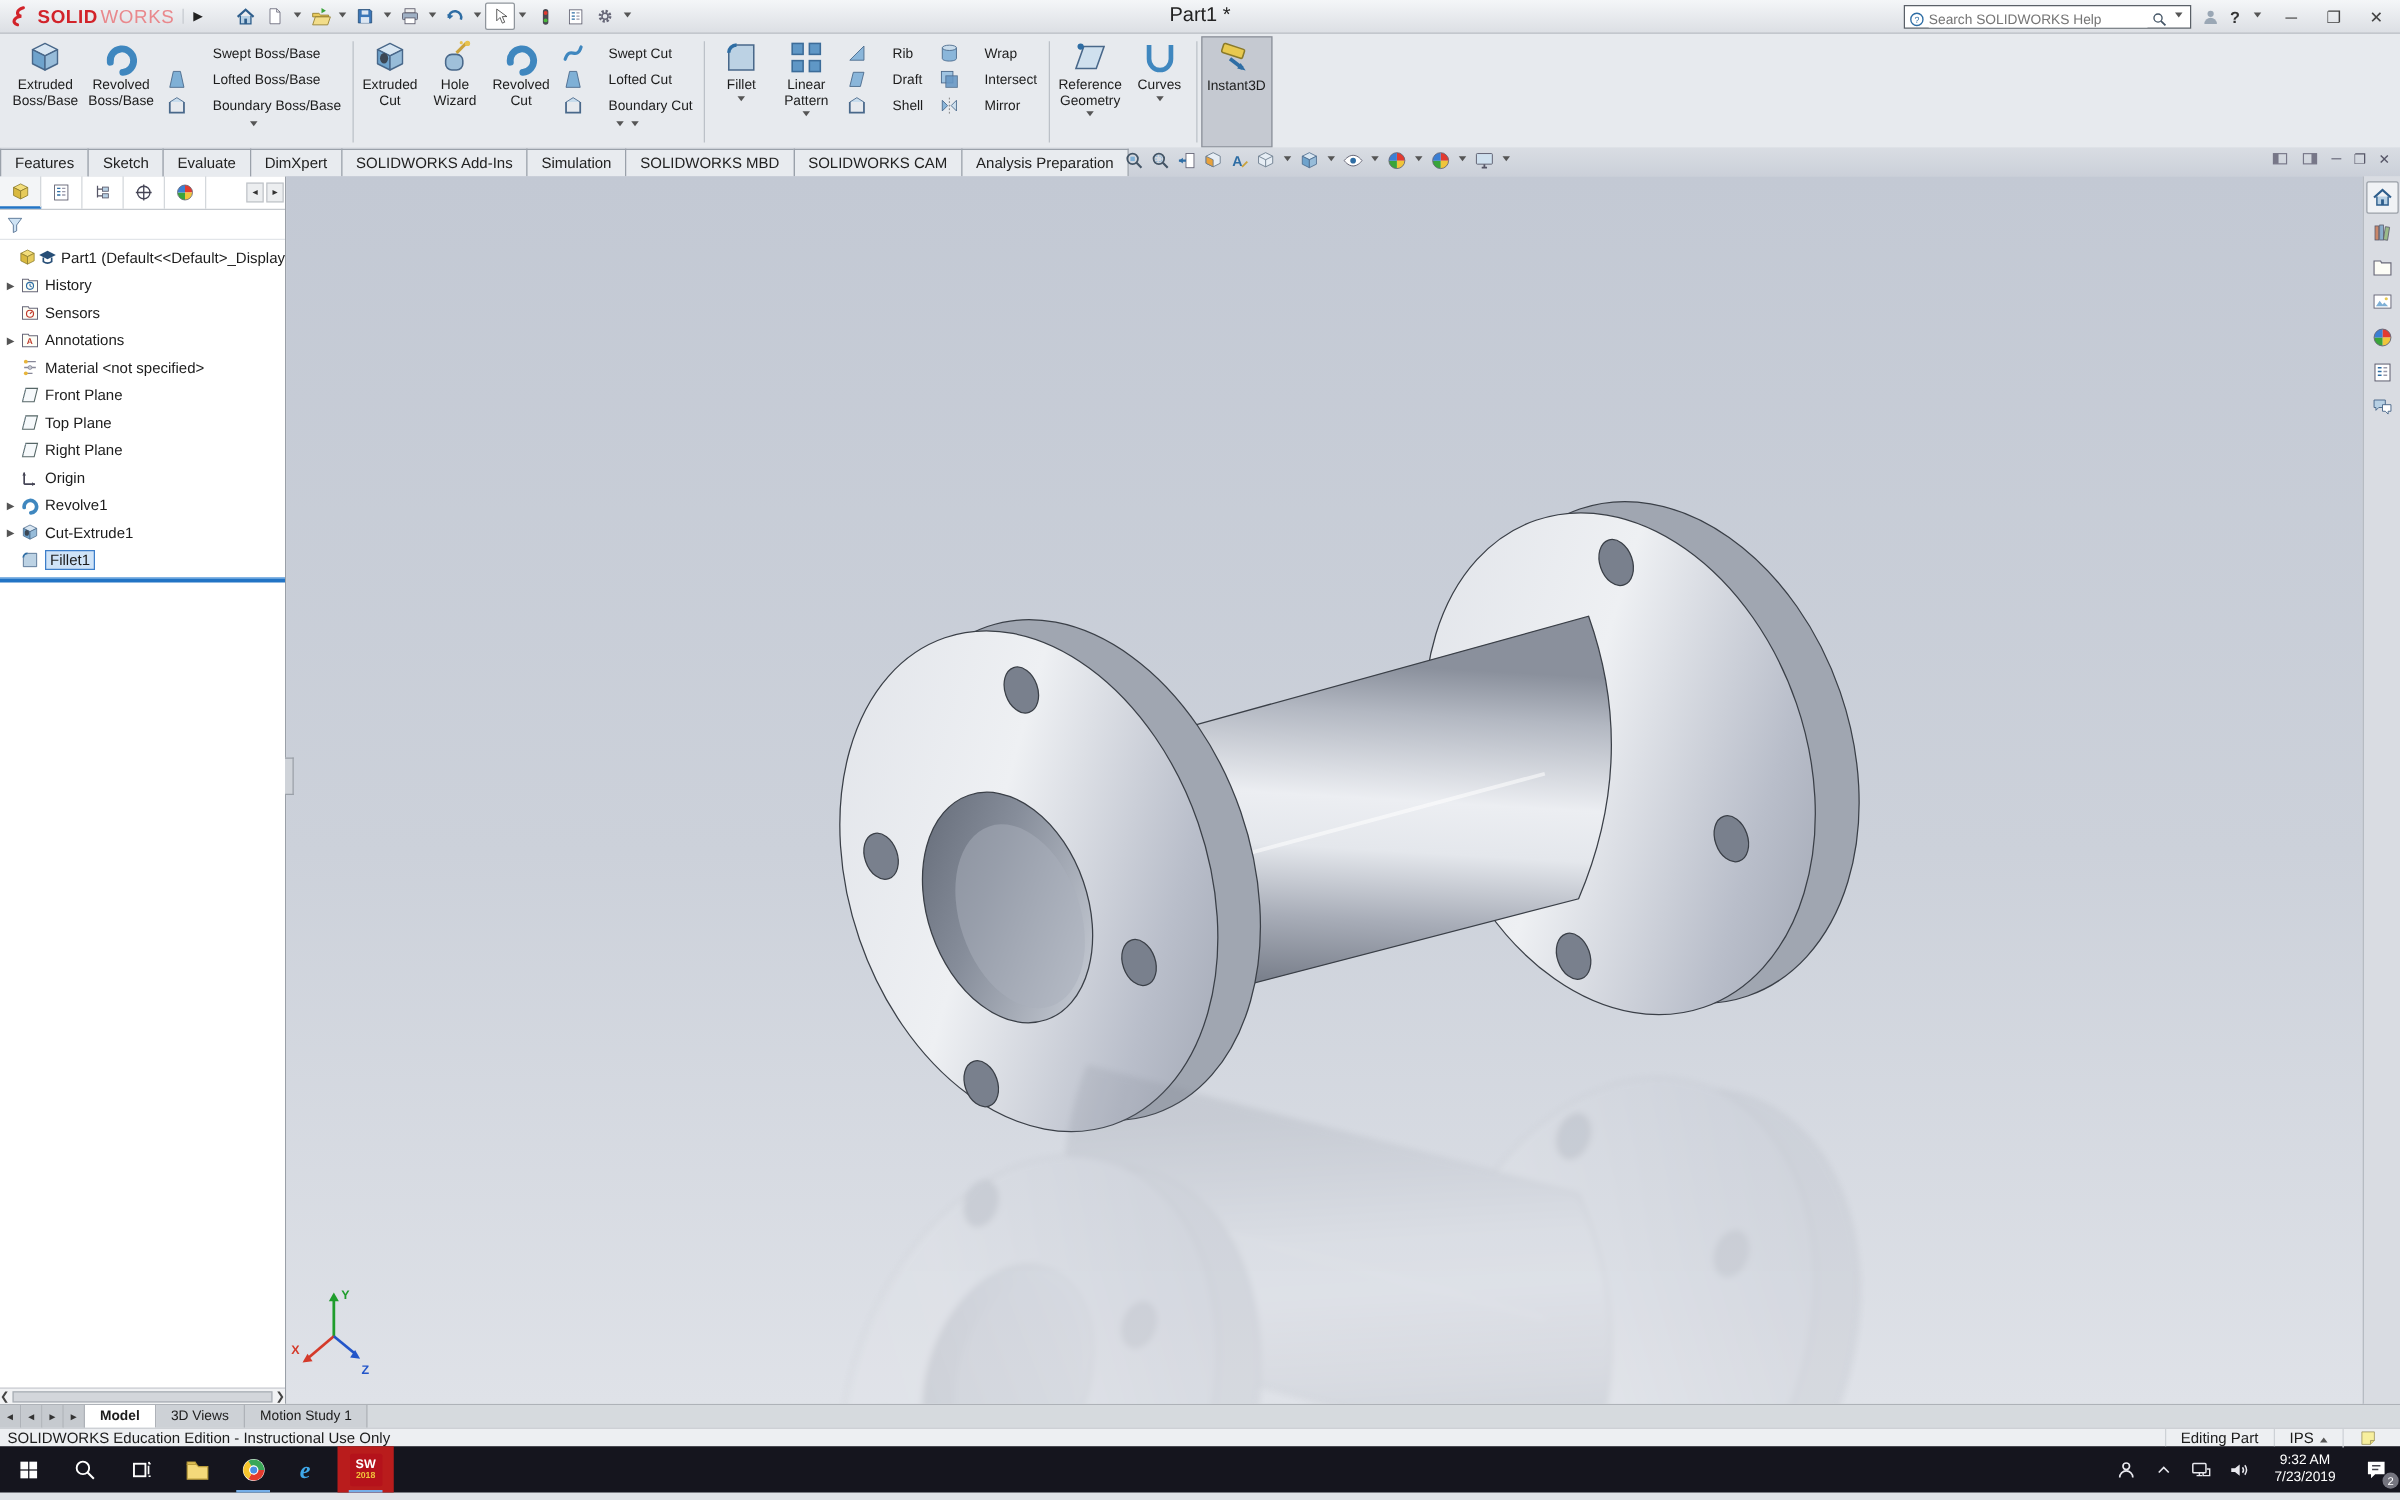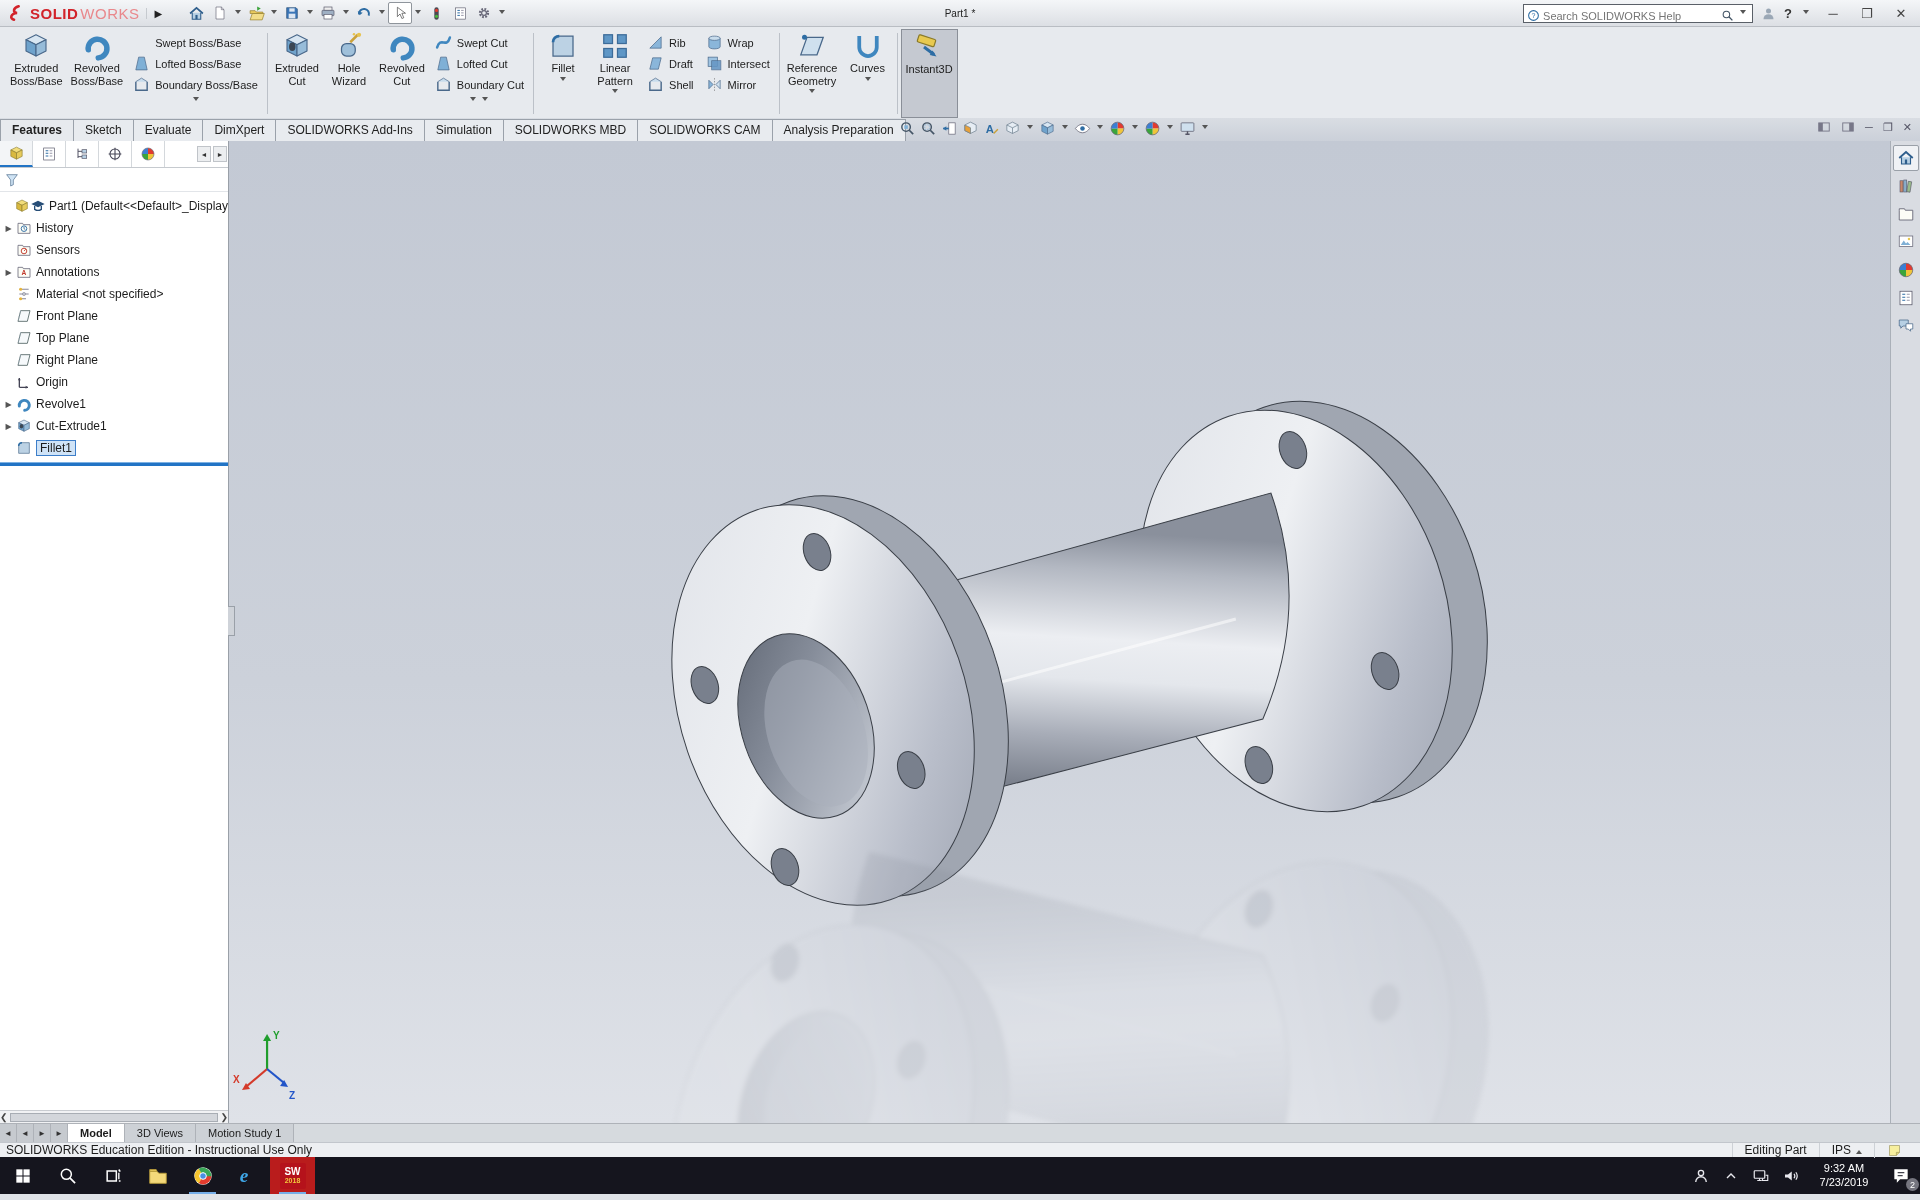--- a/index.html
+++ b/index.html
@@ -8,40 +8,40 @@
 svg.ic{display:block}
 .car{width:0;height:0;border:3px solid transparent;border-top:4px solid #555;margin:0 3px;align-self:center}
 
 .titlebar{height:27px;background:linear-gradient(#f4f6f8,#dcdfe4);border-bottom:1px solid #b9bdc3;display:flex;align-items:center;position:relative;padding:0 6px}
 .logo{display:flex;align-items:center;gap:2px;padding-right:6px}
 .logo b{color:#d2232a;font-size:15px;letter-spacing:.5px}
 .logo i{color:#e9888c;font-style:normal;font-size:15px;letter-spacing:.5px}
 .flyout{font-size:10px;color:#222;padding:0 8px;border-left:1px solid #c6cacf;margin-right:14px}
 .qbtn{width:24px;height:22px;display:flex;align-items:center;justify-content:center;border-radius:2px}
 .qbtn.pressed{background:#fff;border:1px solid #8f959c}
-.wintitle{position:absolute;left:0;right:0;text-align:center;font-size:10px;color:#222;pointer-events:none}
+.wintitle{position:absolute;left:0;right:0;text-align:center;font-size:16px;color:#222;pointer-events:none}
 .tbright{margin-left:auto;display:flex;align-items:center;gap:8px;z-index:2}
 .searchbox{width:230px;height:19px;background:#fff;border:1px solid #5a6068;display:flex;align-items:flex-end;padding:0 3px;gap:3px}
 .searchbox input{border:none;outline:none;flex:1;font-size:11px;font-family:inherit;color:#333;min-width:0}
 .helpq{font-weight:bold;color:#333;font-size:13px}
 .winbtn{width:26px;height:20px;display:flex;align-items:center;justify-content:center;color:#444;font-size:13px}
 
 .ribbon{height:91px;background:#e7eaee;display:flex;align-items:stretch;padding:2px 2px 0 6px}
 .rsep{width:1px;background:#bcc1c8;margin:4px 3px}
 .bb{min-width:52px;padding:2px 4px 0;display:flex;flex-direction:column;align-items:center;text-align:center;font-size:11px;line-height:1.15;color:#1c1c1c}
 .bb .bl{white-space:pre-line;margin-top:1px}
 .bb.active{background:#c5c9d1;border:1px solid #8a8f98}
 .stack{display:flex;flex-direction:column;padding-top:3px}
-.sb{height:21px;display:flex;align-items:center;gap:5px;padding:0 6px;font-size:11px;white-space:nowrap}
+.sb{height:21px;display:flex;align-items:center;gap:20px;padding:0 6px;font-size:11px;white-space:nowrap}
 .grid6{display:grid;grid-auto-flow:column;grid-template-rows:repeat(3,21px);padding-top:3px}
 .ddrow{height:11px;display:flex;justify-content:center;align-items:center}
 
 .tabrow{height:23px;background:linear-gradient(#d9dde3,#cbd0d9);display:flex;align-items:flex-end;position:relative}
 .ctab{padding:3px 11px 4px;font-size:12px;background:#e8ebef;border:1px solid #9aa1aa;border-bottom:none;margin-right:-1px;color:#222;white-space:nowrap}
-.ctab.active{background:#e7eaee;font-weight:bold}
+.ctab.active{background:#e7eaee;font-weight:normal}
 .headsup{position:absolute;left:898px;top:1px;display:flex;align-items:center;gap:2px}
 .hbtn{display:flex;align-items:center;padding:1px}
 .docwin{position:absolute;right:8px;top:2px;display:flex;gap:10px;align-items:center}
 
 .main{height:982px;display:flex;align-items:stretch}
 .fmpanel{width:229px;background:#fff;border-right:1px solid #9aa0a8;display:flex;flex-direction:column}
 .panetabs{height:27px;display:flex;align-items:stretch;border-bottom:1px solid #c6cacf}
 .ptab{width:33px;display:flex;align-items:center;justify-content:center;border-right:1px solid #d4d8dc}
 .ptab.active{background:#f3f5f7;border-bottom:2px solid #2274c5}
 .ptarrows{margin-left:auto;display:flex}

